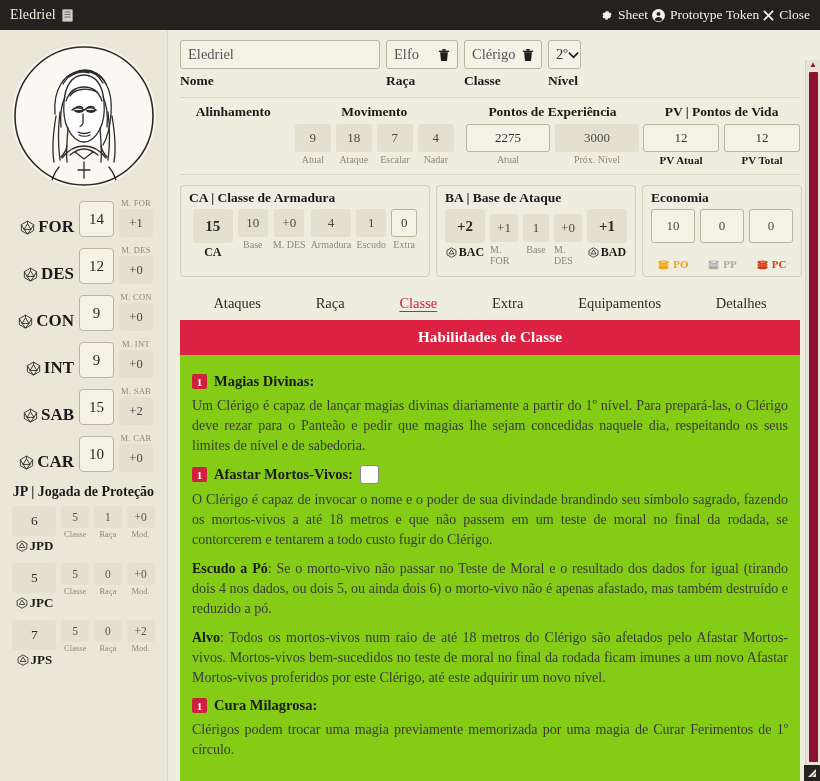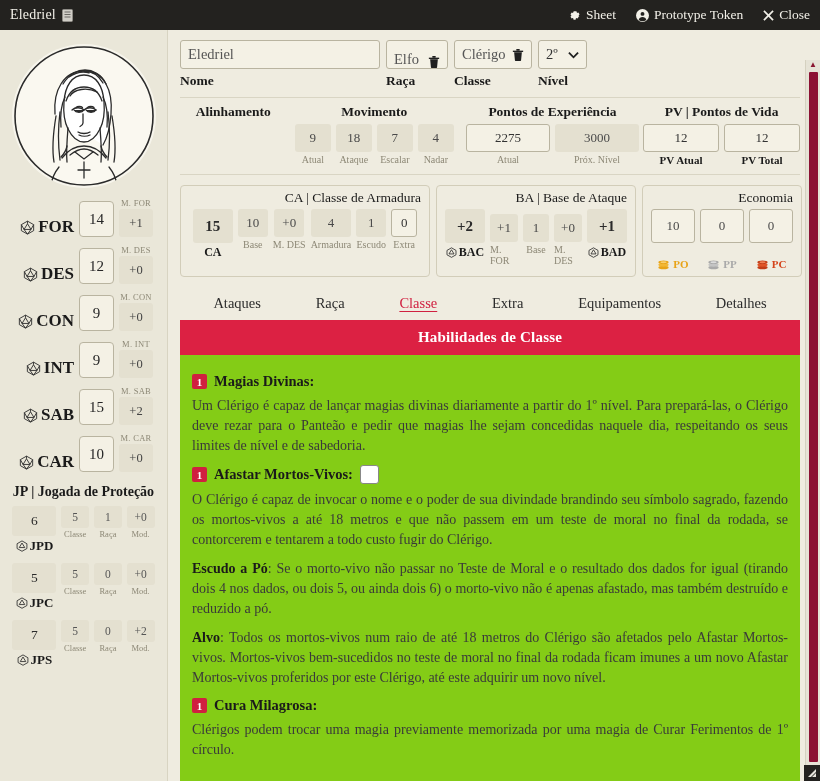--- a/index.html
+++ b/index.html
@@ -9,21 +9,21 @@
     background: #1c1c1c; overflow: hidden;
   }
   .window { width: 820px; height: 781px; display: flex; flex-direction: column; position: relative; background: #efece0; }
 
   
   .titlebar {
     height: 30px; background: #23221f; color: #f2f0e8;
     display: flex; align-items: center; padding: 0 10px; flex: 0 0 30px;
   }
   .title-left { display: flex; align-items: center; gap: 6px; font-size: 14px; letter-spacing: .2px; }
-  .title-right { margin-left: auto; display: flex; align-items: center; gap: 20px; font-size: 13.5px; }
+  .title-right { margin-left: auto; display: flex; align-items: center; gap: 4px; font-size: 13.5px; }
   .title-right .hbtn { display: flex; align-items: center; gap: 5px; cursor: pointer; white-space: nowrap; }
   .ic { display: inline-block; line-height: 0; }
   .ic svg { display: block; }
 
   
   .body { flex: 1; display: flex; min-height: 0; position: relative; background: #efece0; }
 
   
   .sidebar {
     width: 168px; flex: 0 0 168px; background: #eae7d9;
@@ -64,43 +64,43 @@
 
   .form-top { display: flex; align-items: flex-start; gap: 6px; padding: 2px 0 6px 0; }
   .fld { display: flex; flex-direction: column; }
   .inp {
     border: 1px solid #b9b4a0; border-radius: 3px; background: #f4f1e5;
     height: 29px; display: flex; align-items: center; padding: 0 7px;
     font-size: 14.5px; color: #555; font-family: inherit;
   }
   .inp.name { width: 200px; }
   .inp.race, .inp.cls { gap: 6px; justify-content: space-between; }
-  .inp.race { width: 62px; align-items: flex-end; } .inp.cls { width: 78px; }
-  .inp.lvl { width: 49px; justify-content: space-between; color: #333; }
+  .inp.race { width: 72px; } .inp.cls { width: 78px; }
+  .inp.lvl { width: 33px; color: #333; }
   .fld-cap { font-size: 13.5px; font-weight: bold; color: #1a1a1a; margin-top: 4px; }
 
   .divider { height: 1px; background: #d9d5c4; margin: 2px 0 6px 0; }
 
   .row2 { display: flex; align-items: flex-start; gap: 0; padding-bottom: 6px; }
   .grp { display: flex; flex-direction: column; align-items: center; }
   .grp-title { font-size: 13.5px; font-weight: bold; color: #1a1a1a; margin-bottom: 4px; }
   .grp-fields { display: flex; gap: 5px; align-items: flex-start; }
   .cell { display: flex; flex-direction: column; align-items: center; }
   .cell-val {
     background: #e4e0d0; border-radius: 3px; height: 28px; min-width: 36px;
     display: flex; align-items: center; justify-content: center; font-size: 13px; color: #4a4a4a; padding: 0 6px;
   }
   .cell-val.bordered { border: 1px solid #b9b4a0; background: #f4f1e5; color: #333; }
   .cell-cap { font-size: 10px; color: #8d8876; margin-top: 2px; }
   .cell-cap.bold { font-weight: bold; color: #1a1a1a; font-size: 11px; }
   .align-sel { width: 100px; height: 29px; }
 
   .panels { display: flex; gap: 6px; padding: 4px 0 8px 0; }
   .panel { border: 1px solid #d2cdb9; border-radius: 4px; padding: 4px 8px 6px 8px; background: #efece0; }
-  .panel-title { text-align: right; font-size: 13.5px; font-weight: normal; color: #1a1a1a; margin-bottom: 3px; }
+  .panel-title { text-align: left; font-size: 13.5px; font-weight: bold; color: #1a1a1a; margin-bottom: 3px; }
   .panel-body { display: flex; align-items: flex-start; gap: 5px; justify-content: center; }
   .big-cell .cell-val { min-width: 40px; height: 34px; font-size: 15px; font-weight: bold; color: #2a2a2a; }
   .big-cell .cell-cap { font-size: 12px; font-weight: bold; color: #1a1a1a; display: flex; align-items: center; gap: 2px; }
   .coin-cell .cell-val { width: 44px; height: 34px; border: 1px solid #b9b4a0; background: #f4f1e5; }
   .coin-cap { display: flex; align-items: center; gap: 3px; font-size: 11px; font-weight: bold; margin-top: 15px; }
 
   
   .tabs { display: flex; justify-content: space-around; padding: 8px 6px 6px 6px; }
   .tab { font-size: 14.5px; color: #2b2b2b; cursor: pointer; padding: 2px 4px; }
   .tab.active { color: #d02040; text-decoration: underline; text-underline-offset: 3px; }

